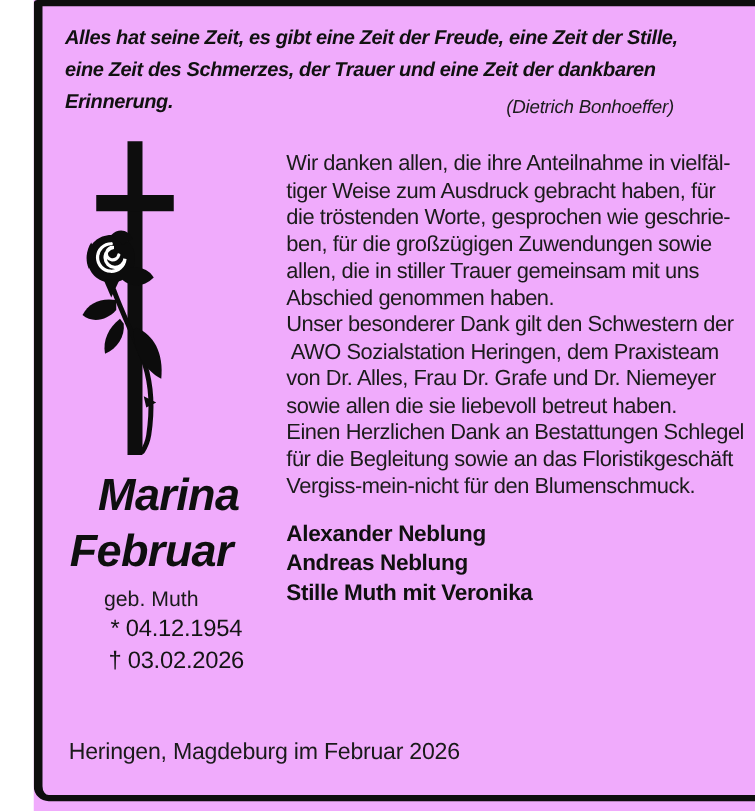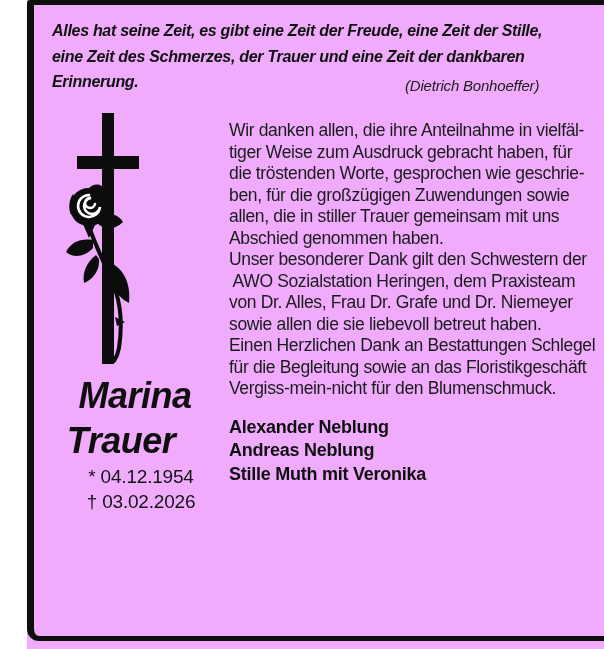--- a/index.html
+++ b/index.html
@@ -162,21 +162,22 @@
       <path d="M31,143 C22,150 17,160 19,171 C29,167 35,157 34,147 Z"></path>
 
       <path d="M44,150 C58,156 66,170 64,191 C50,184 41,167 42,152 Z"></path>
 
       <path d="M50,205 L60,210 L52,214 Z"></path>
     </g>
   </svg>
 
   <div class="name-block">
     <div class="first-name">Marina</div>
-    <div class="last-name">Trauer</div>
+    <div class="last-name">Februar</div>
+    <div class="maiden-name">geb. Muth</div>
     <div class="life-date">* 04.12.1954</div>
     <div class="life-date">† 03.02.2026</div>
   </div>
 
   <div class="right-col">
     <div class="body-text">Wir danken allen, die ihre Anteilnahme in vielfäl-
 tiger Weise zum Ausdruck gebracht haben, für
 die tröstenden Worte, gesprochen wie geschrie-
 ben, für die großzügigen Zuwendungen sowie
 allen, die in stiller Trauer gemeinsam mit uns
@@ -188,14 +189,15 @@
 Einen Herzlichen Dank an Bestattungen Schlegel
 für die Begleitung sowie an das Floristikgeschäft
 Vergiss-mein-nicht für den Blumenschmuck.</div>
     <div class="mourners">
       <div class="mourner">Alexander Neblung</div>
       <div class="mourner">Andreas Neblung</div>
       <div class="mourner">Stille Muth mit Veronika</div>
     </div>
   </div>
 
+  <div class="footer-line">Heringen, Magdeburg im Februar 2026</div>
 
 </div>
 
 </body></html>

